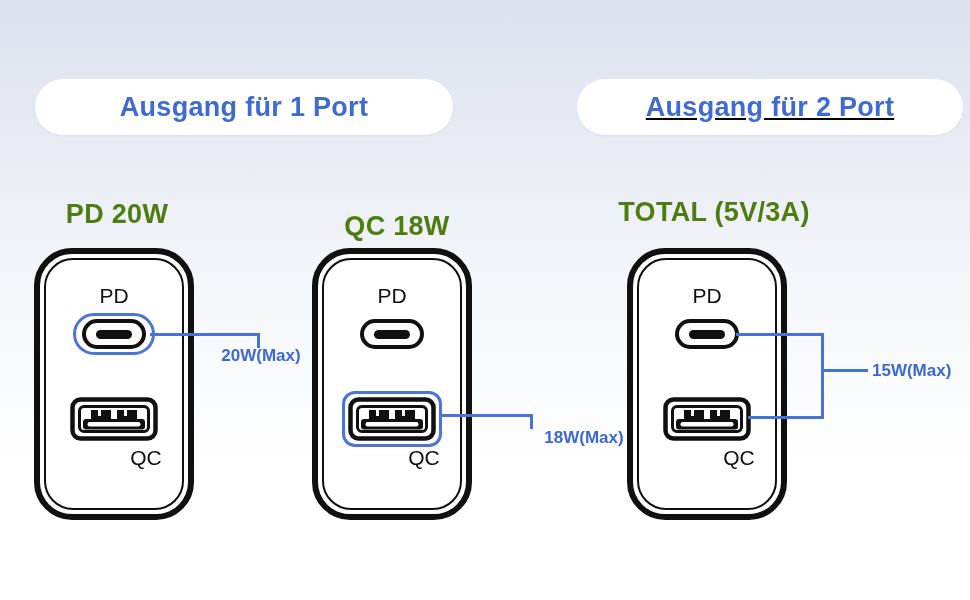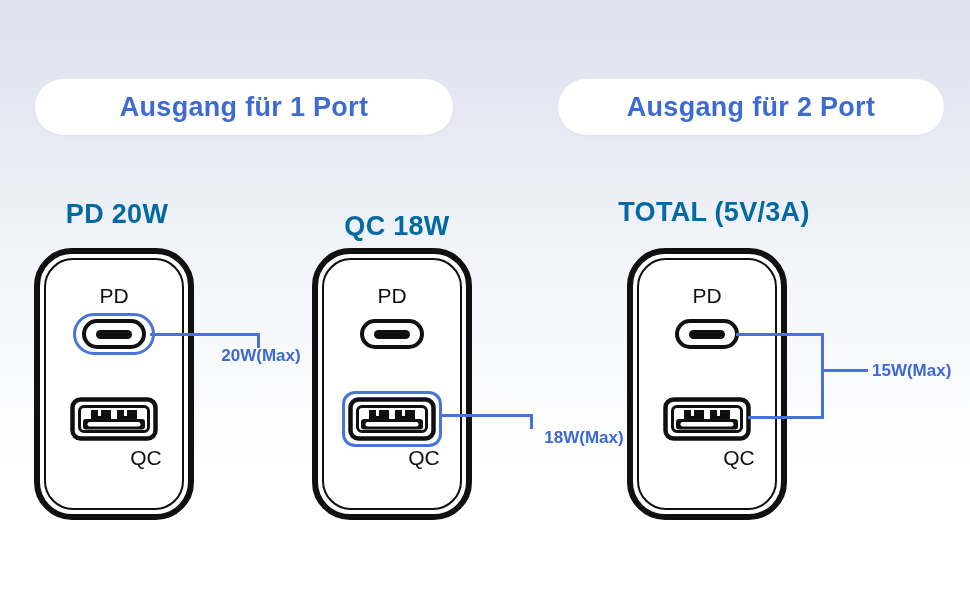--- a/index.html
+++ b/index.html
@@ -15,26 +15,26 @@
   .pill{
     position:absolute;top:79px;height:56px;
     background:#ffffff;border-radius:28px;
     display:flex;align-items:center;justify-content:center;
     box-shadow:0 1px 2px rgba(40,60,110,0.05);
   }
   .pill span{
     font-size:27px;font-weight:bold;color:#3e6bd3;letter-spacing:.3px;white-space:nowrap;
   }
   #pill-1{left:35px;width:418px;}
-  #pill-2{left:558px;width:386px;}
+  #pill-2{left:577px;width:386px;text-decoration:underline;}
 
   
   .charger-title{
     position:absolute;transform:translateX(-50%);
-    font-size:27px;font-weight:bold;color:#0369a1;
+    font-size:27px;font-weight:bold;color:#4d7c0f;
     white-space:nowrap;letter-spacing:.3px;
   }
 
   
   .charger{position:absolute;top:248px;width:160px;height:272px;}
   .charger .body{
     position:absolute;inset:0;
     border:6px solid #101010;border-radius:38px;background:#ffffff;
   }
   .charger .inner-line{

